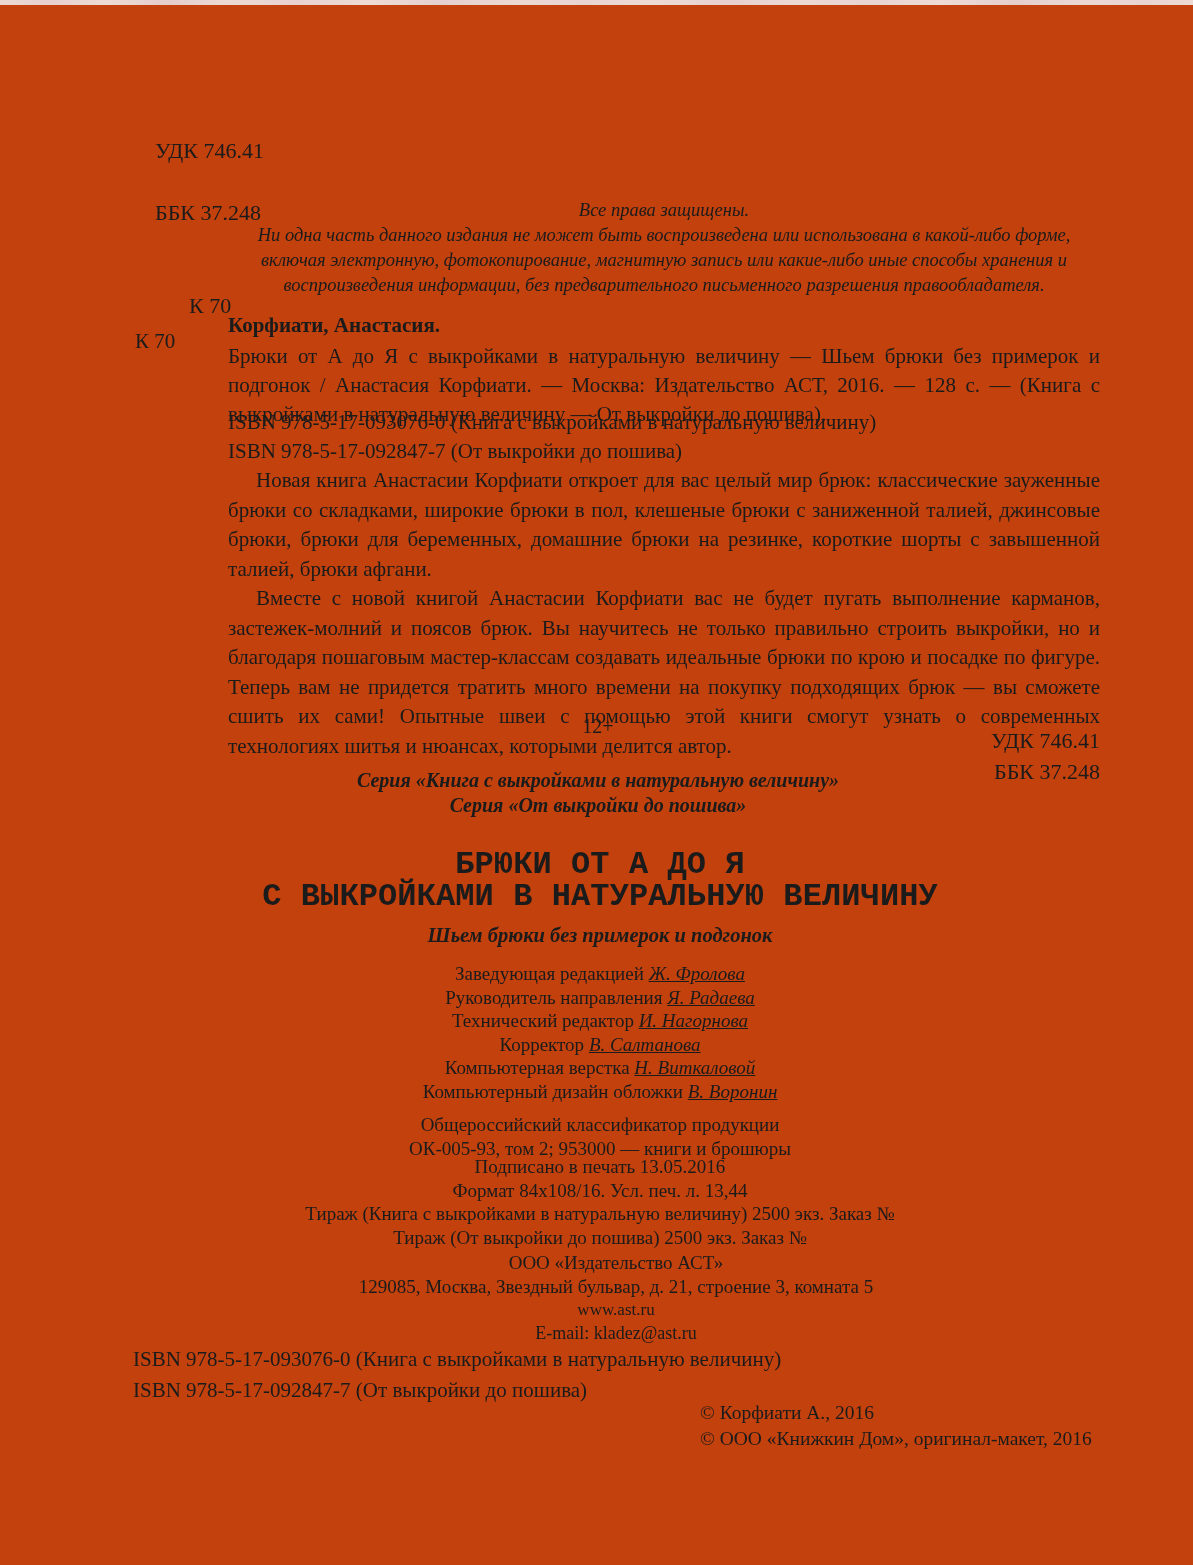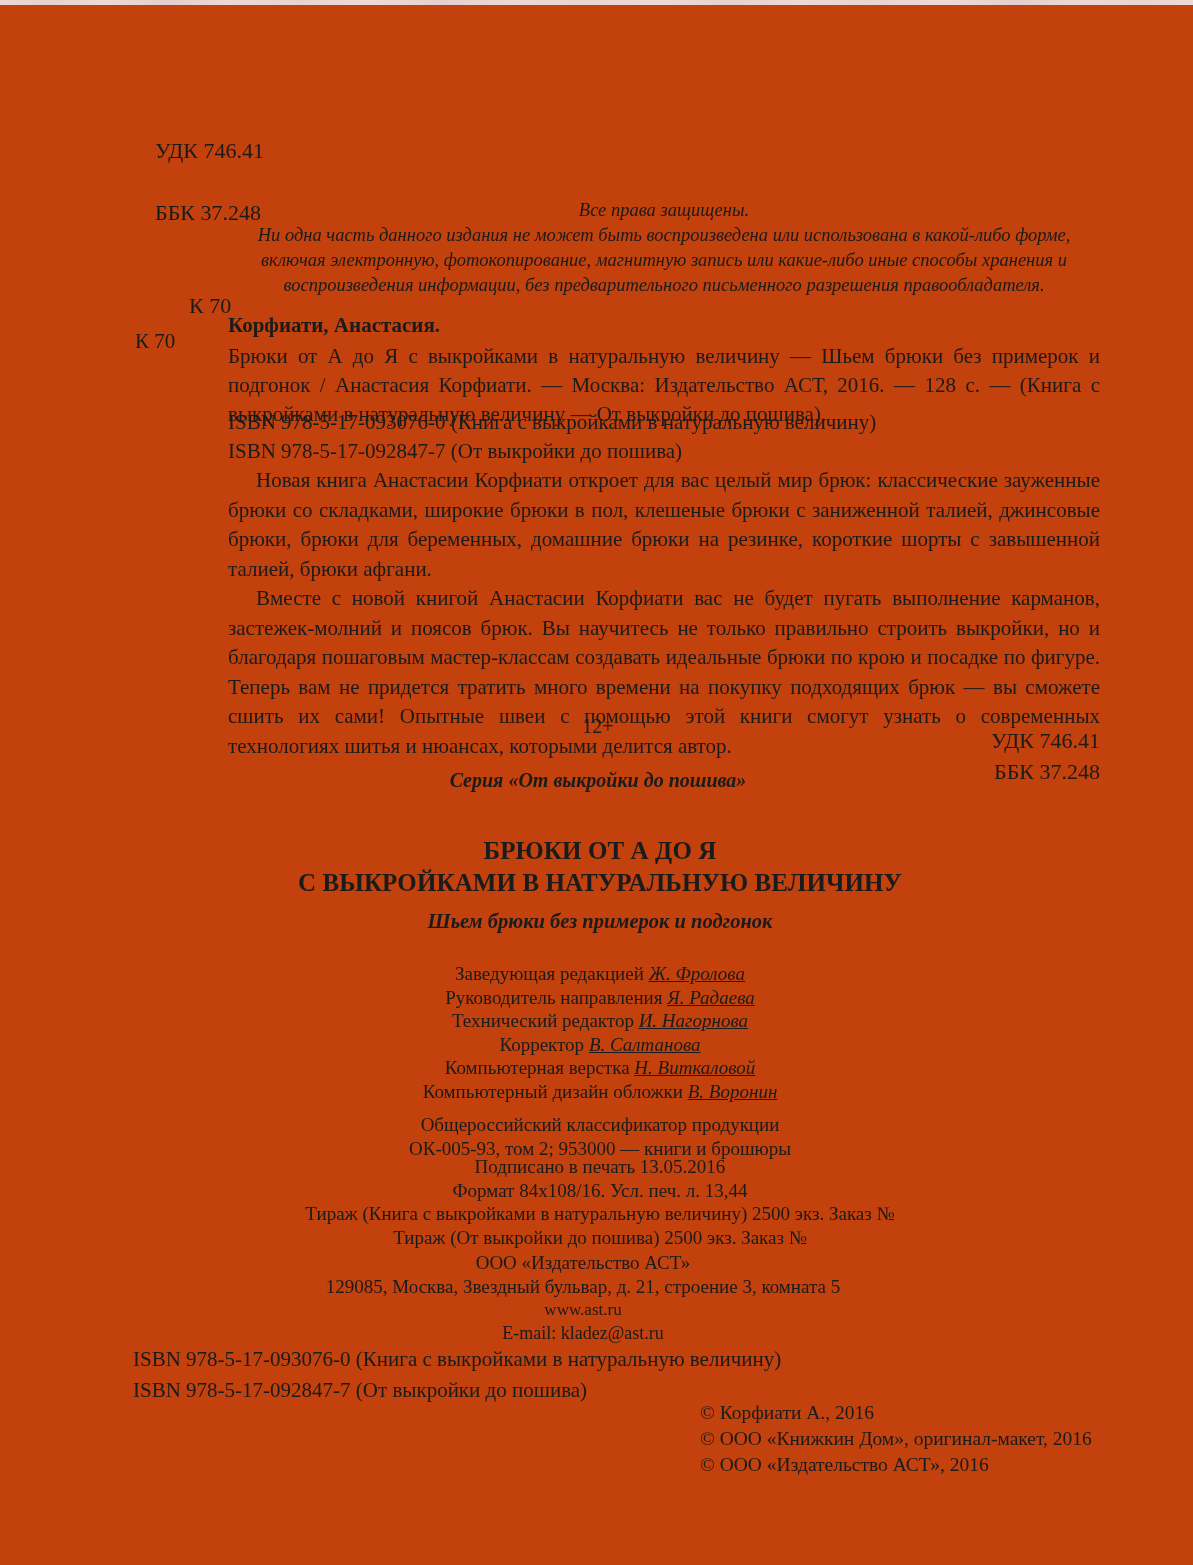--- a/index.html
+++ b/index.html
@@ -146,26 +146,26 @@
     text-align: center;
   }
   .title-block .t-author {
     font-family: "Liberation Sans", "DejaVu Sans", sans-serif;
     font-weight: bold;
     font-size: 21px;
     line-height: 28px;
     letter-spacing: .2px;
   }
   .title-block .t-main {
-    font-family: Liberation Serif, serif;
-    font-weight: bold;
-    font-size: 25px;
+    font-family: Liberation Mono, monospace;
+    font-weight: bold;
+    font-size: 32px;
     line-height: 32px;
     letter-spacing: .1px;
-    margin-top: 2px;
+    margin-top: 16px;
   }
   .title-block .t-main span { display: block; }
   .title-block .t-sub {
     font-family: "Liberation Serif", "DejaVu Serif", serif;
     font-weight: bold;
     font-style: italic;
     font-size: 20.5px;
     line-height: 28px;
     margin-top: 8px;
   }
@@ -200,21 +200,21 @@
     width: 720px;
     text-align: center;
     font-size: 19px;
     line-height: 23.5px;
   }
   .print-info span { display: block; }
 
   .publisher {
     position: absolute;
     top: 1251px;
-    left: 263px;
+    left: 296px;
     width: 640px;
     text-align: center;
     font-size: 19px;
     line-height: 23.5px;
   }
   .publisher span { display: block; }
   .publisher .www { font-size: 17px; }
   .publisher .mail { font-size: 18px; }
 
   .isbn-bottom {
@@ -275,20 +275,21 @@
   <div class="age-block">
     <div>12+</div>
   </div>
 
   <div class="udk-right">
     <span>УДК 746.41</span>
     <span>ББК 37.248</span>
   </div>
 
   <div class="series-block">
+    <span>Серия «Книга с выкройками в натуральную величину»</span>
     <span>Серия «От выкройки до пошива»</span>
   </div>
 
   <div class="title-block">
     <div class="t-main">
       <span>БРЮКИ ОТ А ДО Я</span>
       <span>С ВЫКРОЙКАМИ В НАТУРАЛЬНУЮ ВЕЛИЧИНУ</span>
     </div>
     <div class="t-sub">Шьем брюки без примерок и подгонок</div>
   </div>
@@ -322,16 +323,15 @@
   </div>
 
   <div class="isbn-bottom">
     <span>ISBN 978-5-17-093076-0 (Книга с выкройками в натуральную величину)</span>
     <span>ISBN 978-5-17-092847-7 (От выкройки до пошива)</span>
   </div>
 
   <div class="copyright">
     <span>© Корфиати А., 2016</span>
     <span>© ООО «Книжкин Дом», оригинал-макет, 2016</span>
-    <span>© ООО «Издательство АСТ», 2016</span>
   </div>
 
 </div>
 
 </body></html>

